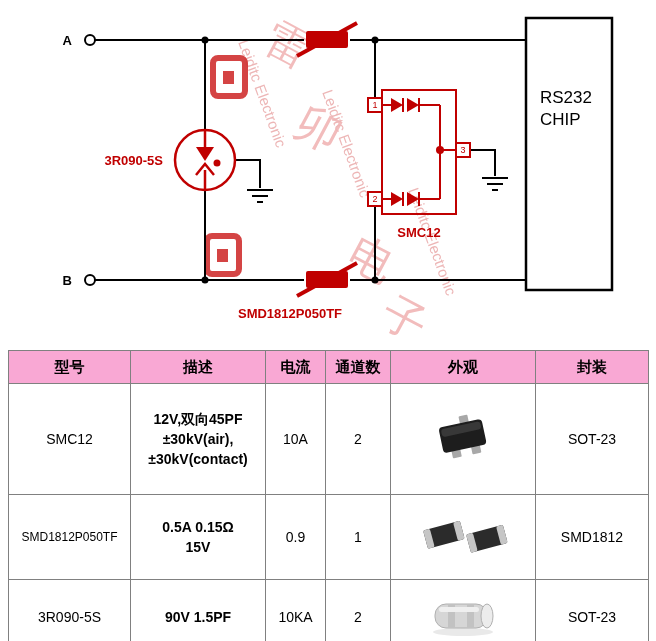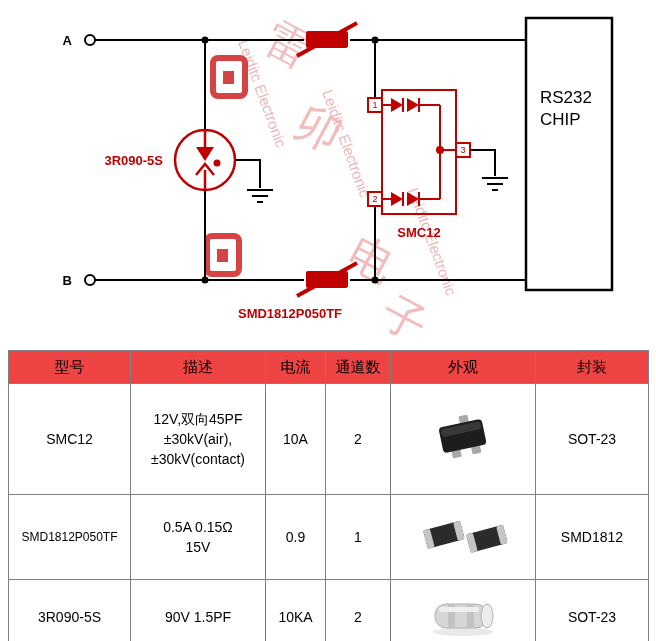--- a/index.html
+++ b/index.html
@@ -10,25 +10,25 @@
 
   table.parts {
     position:absolute; top:350px; left:8px;
     width:640px; border-collapse:collapse; table-layout:fixed;
     border:1px solid #666;
   }
   .parts th, .parts td {
     border:1px solid #808080; text-align:center; vertical-align:middle;
     font-size:14px; padding:3px; overflow:hidden;
   }
-  .parts th { background:#ef4444; height:26px; font-weight:normal; font-size:15px; }
+  .parts th { background:#f9a8d4; height:26px; font-weight:bold; font-size:15px; }
   tr.r1 td { height:104px; }
   tr.r2 td { height:78px; }
   tr.r3 td { height:68px; }
-  td.desc { white-space:pre-line; line-height:1.45; }
+  td.desc { white-space:pre-line; line-height:1.45;font-weight:bold; }
   td.model-small { font-size:12px; }
   td.photo-cell { background:#fff; }
 </style>
 </head>
 <body>
 
 <div class="page">
 
   <div class="schematic">
     <svg width="656" height="348" viewBox="0 0 656 348">

